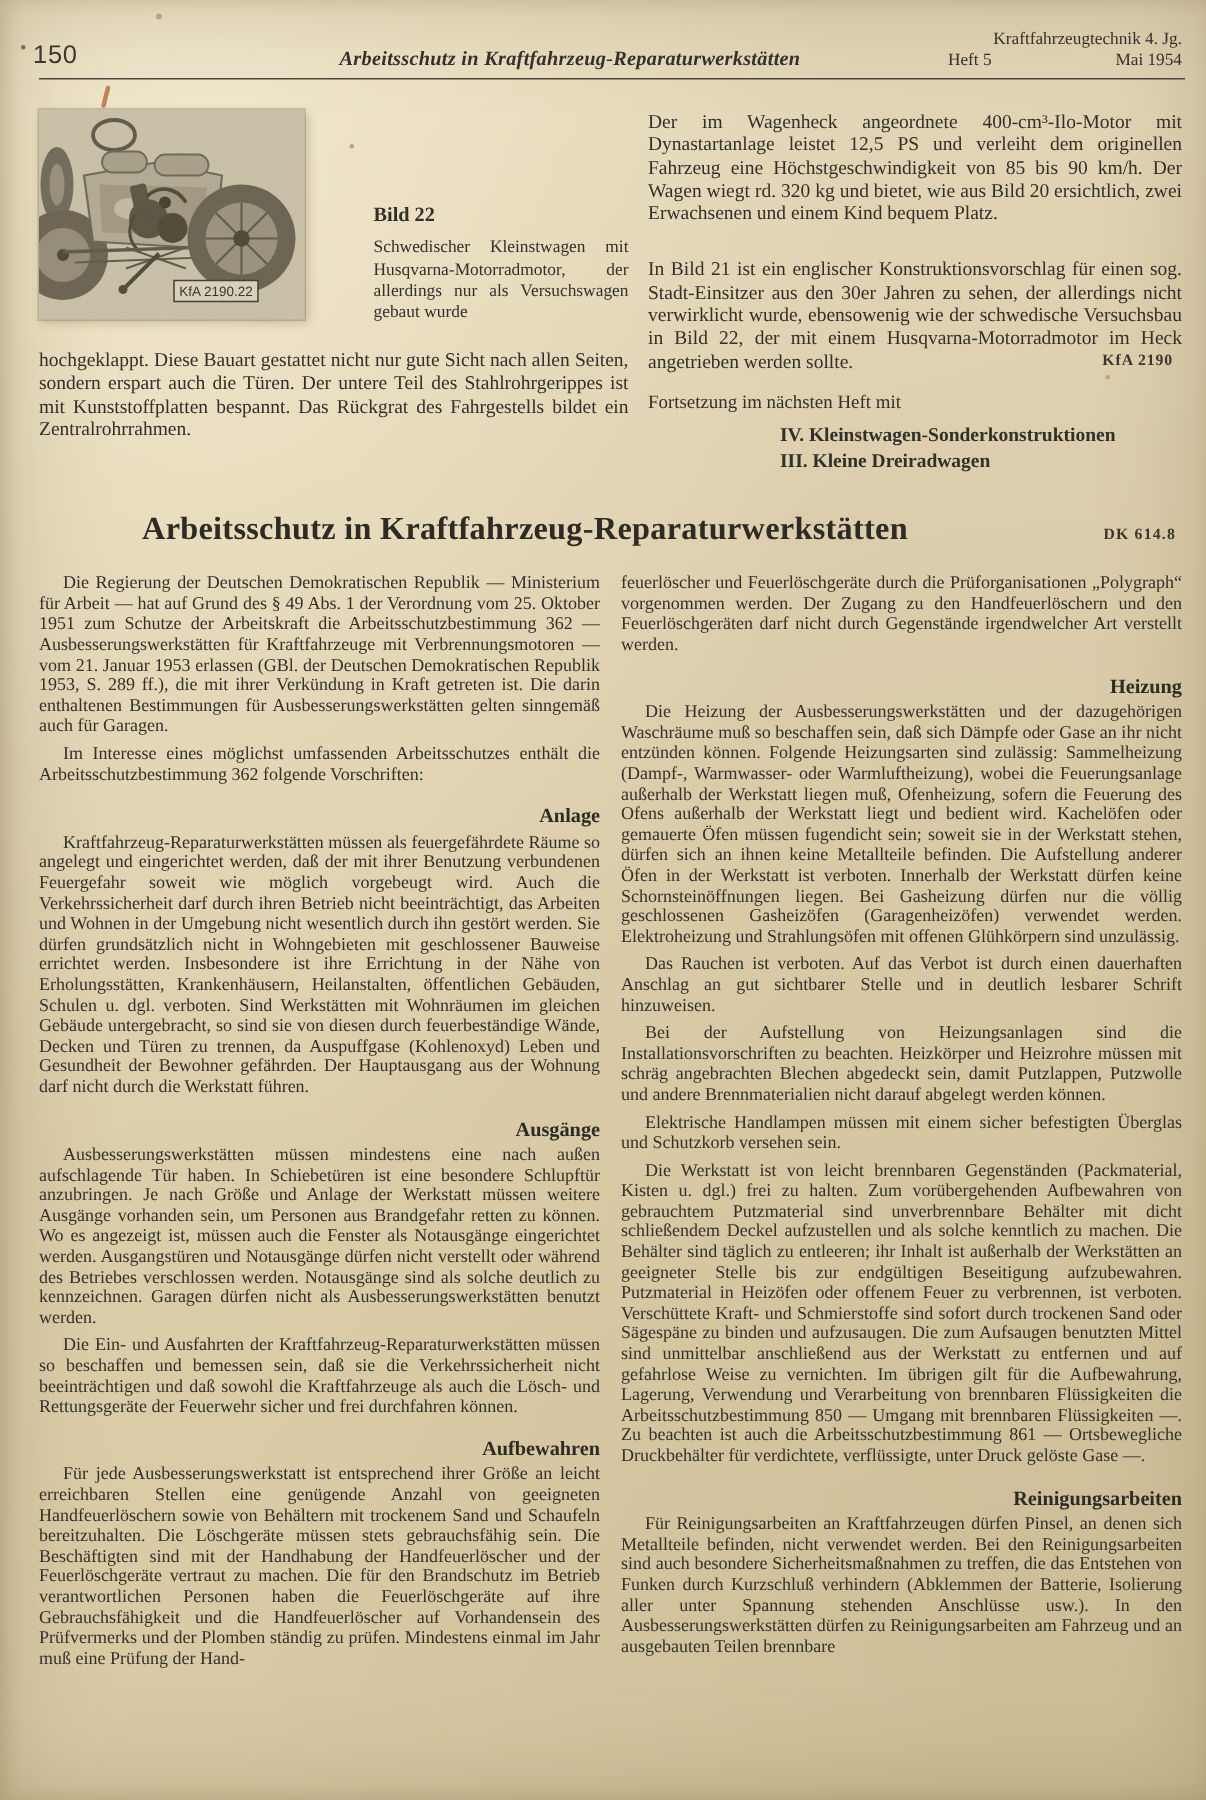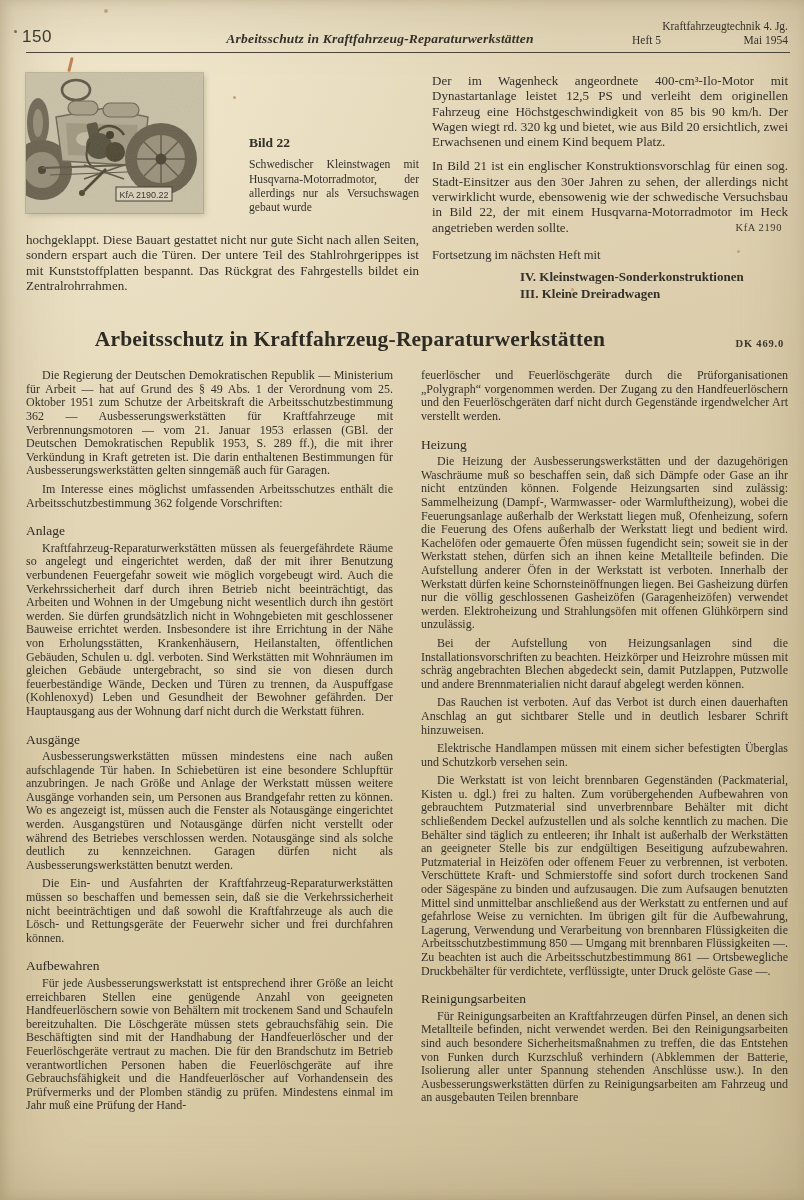--- a/index.html
+++ b/index.html
@@ -44,45 +44,45 @@
   .photo{
     width:177px;height:140px;flex:none;
     background:#cdc4ab;
     box-shadow:0 0 0 1px rgba(90,80,55,.25), 2px 2px 6px rgba(80,65,35,.25);
   }
   .figcap{margin-left:30px;margin-top:62px;width:170px;text-align:left;}
   .figlabel{font-weight:700;font-size:13.5px;margin-bottom:8px;}
   .figtext{font-size:11.6px;line-height:14.2px;text-align:justify;}
   .top p{margin:0;}
   .top .after-photo{margin-top:17px;}
-  .top .p2{margin-top:9px;position:relative;}
+  .top .p2{margin-top:22px;position:relative;}
   .kfa{
     position:absolute;right:6px;bottom:0;
-    font-size:10.5px;font-weight:400;letter-spacing:.6px;color:#3a362e;
+    font-size:10.5px;font-weight:700;letter-spacing:.6px;color:#3a362e;
   }
   .cont-intro{margin-top:13px !important;text-align:left !important;font-size:12.6px;}
   .cont-items{margin-top:6px;padding-left:88px;font-weight:700;font-size:13px;line-height:16.5px;}
   
   .art-title-row{position:relative;margin-top:25px;padding:0 130px 0 26px;text-align:center;}
   .art-title{
     margin:0;font-size:21.5px;font-weight:700;color:#2e2b25;
     letter-spacing:.2px;white-space:nowrap;
   }
   .dk{
     position:absolute;right:20px;bottom:3px;
     font-size:10.5px;font-weight:700;letter-spacing:.8px;color:#3a362e;
   }
-  .cols{display:flex;gap:28px;padding:0 16px 0 26px;margin-top:17px;}
+  .cols{display:flex;gap:14px;padding:0 16px 0 26px;margin-top:17px;}
   .col{flex:1;font-size:12px;line-height:13.6px;text-align:justify;}
   .col p{margin:5px 0 0;text-indent:16px;}
   .col p.first{margin-top:0;}
   .col p.noindent{text-indent:0;}
   .sechead{
-    font-size:13.5px;font-weight:400;color:#2e2b25;
-    margin:14px 0 4px;text-align:left;
+    font-size:13.5px;font-weight:700;color:#2e2b25;
+    margin:14px 0 4px;text-align:right;
   }
   
   .stain{position:absolute;border-radius:50%;pointer-events:none;}
   .s1{left:69px;top:57px;width:3px;height:15px;background:#b2622e;opacity:.75;transform:rotate(14deg);border-radius:2px;}
   .s2{left:14px;top:30px;width:3px;height:3px;background:#5a5244;opacity:.8;}
   .s3{left:104px;top:9px;width:4px;height:4px;background:#a8824c;opacity:.6;}
   .s4{right:64px;top:250px;width:3px;height:3px;background:#a8824c;opacity:.55;}
   .s6{right:230px;top:288px;width:3px;height:3px;background:#b2622e;opacity:.5;}
   .s7{left:233px;top:96px;width:3px;height:3px;background:#b2622e;opacity:.55;}
 </style>
@@ -179,41 +179,41 @@
       <p class="cont-intro">Fortsetzung im nächsten Heft mit</p>
       <div class="cont-items">
         <div>IV. Kleinstwagen-Sonderkonstruktionen</div>
         <div>III. Kleine Dreiradwagen</div>
       </div>
     </div>
   </div>
 
   <div class="art-title-row">
     <h1 class="art-title">Arbeitsschutz in Kraftfahrzeug-Reparaturwerkstätten</h1>
-    <span class="dk">DK 469.0</span>
+    <span class="dk">DK 614.8</span>
   </div>
 
   <div class="cols">
     <div class="col">
       <p class="first">Die Regierung der Deutschen Demokratischen Republik — Ministerium für Arbeit — hat auf Grund des § 49 Abs. 1 der Verordnung vom 25. Oktober 1951 zum Schutze der Arbeitskraft die Arbeitsschutzbestimmung 362 — Ausbesserungswerkstätten für Kraftfahrzeuge mit Verbrennungsmotoren — vom 21. Januar 1953 erlassen (GBl. der Deutschen Demokratischen Republik 1953, S. 289 ff.), die mit ihrer Verkündung in Kraft getreten ist. Die darin enthaltenen Bestimmungen für Ausbesserungswerkstätten gelten sinngemäß auch für Garagen.</p>
       <p>Im Interesse eines möglichst umfassenden Arbeitsschutzes enthält die Arbeitsschutzbestimmung 362 folgende Vorschriften:</p>
       <div class="sechead">Anlage</div>
       <p class="first">Kraftfahrzeug-Reparaturwerkstätten müssen als feuergefährdete Räume so angelegt und eingerichtet werden, daß der mit ihrer Benutzung verbundenen Feuergefahr soweit wie möglich vorgebeugt wird. Auch die Verkehrssicherheit darf durch ihren Betrieb nicht beeinträchtigt, das Arbeiten und Wohnen in der Umgebung nicht wesentlich durch ihn gestört werden. Sie dürfen grundsätzlich nicht in Wohngebieten mit geschlossener Bauweise errichtet werden. Insbesondere ist ihre Errichtung in der Nähe von Erholungsstätten, Krankenhäusern, Heilanstalten, öffentlichen Gebäuden, Schulen u. dgl. verboten. Sind Werkstätten mit Wohnräumen im gleichen Gebäude untergebracht, so sind sie von diesen durch feuerbeständige Wände, Decken und Türen zu trennen, da Auspuffgase (Kohlenoxyd) Leben und Gesundheit der Bewohner gefährden. Der Hauptausgang aus der Wohnung darf nicht durch die Werkstatt führen.</p>
       <div class="sechead">Ausgänge</div>
       <p class="first">Ausbesserungswerkstätten müssen mindestens eine nach außen aufschlagende Tür haben. In Schiebetüren ist eine besondere Schlupftür anzubringen. Je nach Größe und Anlage der Werkstatt müssen weitere Ausgänge vorhanden sein, um Personen aus Brandgefahr retten zu können. Wo es angezeigt ist, müssen auch die Fenster als Notausgänge eingerichtet werden. Ausgangstüren und Notausgänge dürfen nicht verstellt oder während des Betriebes verschlossen werden. Notausgänge sind als solche deutlich zu kennzeichnen. Garagen dürfen nicht als Ausbesserungswerkstätten benutzt werden.</p>
       <p>Die Ein- und Ausfahrten der Kraftfahrzeug-Reparaturwerkstätten müssen so beschaffen und bemessen sein, daß sie die Verkehrssicherheit nicht beeinträchtigen und daß sowohl die Kraftfahrzeuge als auch die Lösch- und Rettungsgeräte der Feuerwehr sicher und frei durchfahren können.</p>
       <div class="sechead">Aufbewahren</div>
       <p class="first">Für jede Ausbesserungswerkstatt ist entsprechend ihrer Größe an leicht erreichbaren Stellen eine genügende Anzahl von geeigneten Handfeuerlöschern sowie von Behältern mit trockenem Sand und Schaufeln bereitzuhalten. Die Löschgeräte müssen stets gebrauchsfähig sein. Die Beschäftigten sind mit der Handhabung der Handfeuerlöscher und der Feuerlöschgeräte vertraut zu machen. Die für den Brandschutz im Betrieb verantwortlichen Personen haben die Feuerlöschgeräte auf ihre Gebrauchsfähigkeit und die Handfeuerlöscher auf Vorhandensein des Prüfvermerks und der Plomben ständig zu prüfen. Mindestens einmal im Jahr muß eine Prüfung der Hand-</p>
     </div>
     <div class="col">
       <p class="first noindent">feuerlöscher und Feuerlöschgeräte durch die Prüforganisationen „Polygraph“ vorgenommen werden. Der Zugang zu den Handfeuerlöschern und den Feuerlöschgeräten darf nicht durch Gegenstände irgendwelcher Art verstellt werden.</p>
       <div class="sechead">Heizung</div>
       <p class="first">Die Heizung der Ausbesserungswerkstätten und der dazugehörigen Waschräume muß so beschaffen sein, daß sich Dämpfe oder Gase an ihr nicht entzünden können. Folgende Heizungsarten sind zulässig: Sammelheizung (Dampf-, Warmwasser- oder Warmluftheizung), wobei die Feuerungsanlage außerhalb der Werkstatt liegen muß, Ofenheizung, sofern die Feuerung des Ofens außerhalb der Werkstatt liegt und bedient wird. Kachelöfen oder gemauerte Öfen müssen fugendicht sein; soweit sie in der Werkstatt stehen, dürfen sich an ihnen keine Metallteile befinden. Die Aufstellung anderer Öfen in der Werkstatt ist verboten. Innerhalb der Werkstatt dürfen keine Schornsteinöffnungen liegen. Bei Gasheizung dürfen nur die völlig geschlossenen Gasheizöfen (Garagenheizöfen) verwendet werden. Elektroheizung und Strahlungsöfen mit offenen Glühkörpern sind unzulässig.</p>
+      <p>Das Rauchen ist verboten. Auf das Verbot ist durch einen dauerhaften Anschlag an gut sichtbarer Stelle und in deutlich lesbarer Schrift hinzuweisen.</p>
       <p>Bei der Aufstellung von Heizungsanlagen sind die Installationsvorschriften zu beachten. Heizkörper und Heizrohre müssen mit schräg angebrachten Blechen abgedeckt sein, damit Putzlappen, Putzwolle und andere Brennmaterialien nicht darauf abgelegt werden können.</p>
-      <p>Das Rauchen ist verboten. Auf das Verbot ist durch einen dauerhaften Anschlag an gut sichtbarer Stelle und in deutlich lesbarer Schrift hinzuweisen.</p>
       <p>Elektrische Handlampen müssen mit einem sicher befestigten Überglas und Schutzkorb versehen sein.</p>
       <p>Die Werkstatt ist von leicht brennbaren Gegenständen (Packmaterial, Kisten u. dgl.) frei zu halten. Zum vorübergehenden Aufbewahren von gebrauchtem Putzmaterial sind unverbrennbare Behälter mit dicht schließendem Deckel aufzustellen und als solche kenntlich zu machen. Die Behälter sind täglich zu entleeren; ihr Inhalt ist außerhalb der Werkstätten an geeigneter Stelle bis zur endgültigen Beseitigung aufzubewahren. Putzmaterial in Heizöfen oder offenem Feuer zu verbrennen, ist verboten. Verschüttete Kraft- und Schmierstoffe sind sofort durch trockenen Sand oder Sägespäne zu binden und aufzusaugen. Die zum Aufsaugen benutzten Mittel sind unmittelbar anschließend aus der Werkstatt zu entfernen und auf gefahrlose Weise zu vernichten. Im übrigen gilt für die Aufbewahrung, Lagerung, Verwendung und Verarbeitung von brennbaren Flüssigkeiten die Arbeitsschutzbestimmung 850 — Umgang mit brennbaren Flüssigkeiten —. Zu beachten ist auch die Arbeitsschutzbestimmung 861 — Ortsbewegliche Druckbehälter für verdichtete, verflüssigte, unter Druck gelöste Gase —.</p>
       <div class="sechead">Reinigungsarbeiten</div>
       <p class="first">Für Reinigungsarbeiten an Kraftfahrzeugen dürfen Pinsel, an denen sich Metallteile befinden, nicht verwendet werden. Bei den Reinigungsarbeiten sind auch besondere Sicherheitsmaßnahmen zu treffen, die das Entstehen von Funken durch Kurzschluß verhindern (Abklemmen der Batterie, Isolierung aller unter Spannung stehenden Anschlüsse usw.). In den Ausbesserungswerkstätten dürfen zu Reinigungsarbeiten am Fahrzeug und an ausgebauten Teilen brennbare</p>
     </div>
   </div>
 
   <div class="stain s1"></div>
   <div class="stain s2"></div>
   <div class="stain s3"></div>

